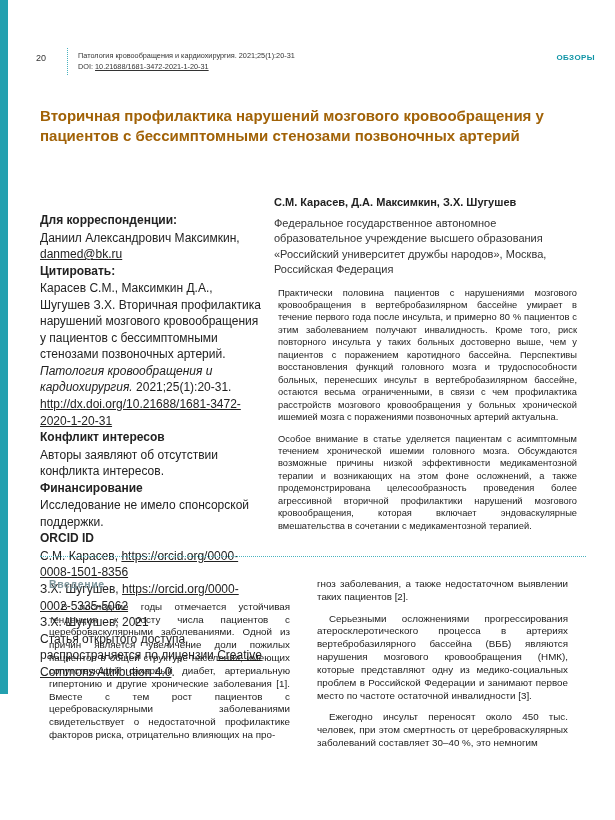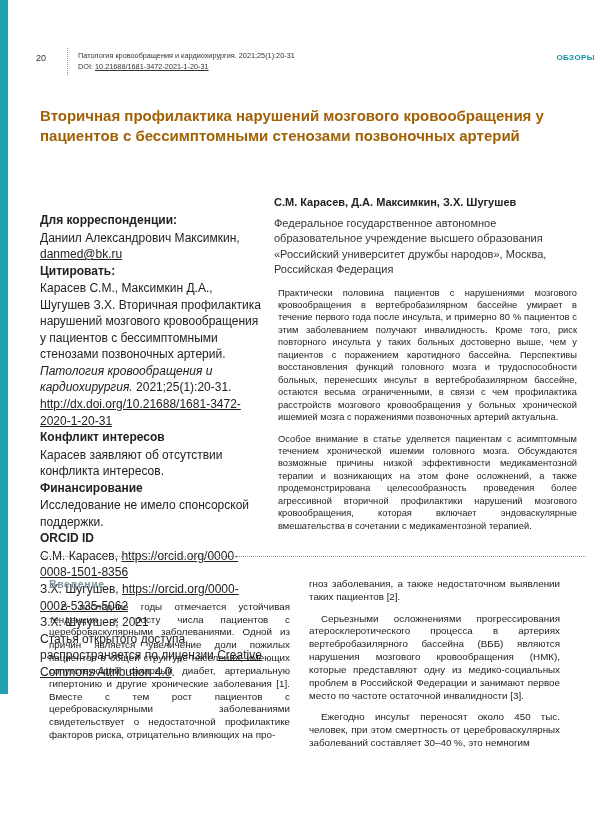--- a/index.html
+++ b/index.html
@@ -29,21 +29,21 @@
   .abs-authors{font-size:11px;font-weight:700;margin:0;}
   .abs-affil{font-size:11px;line-height:1.4;margin:8px 0 0 0;color:#333;}
   .abs-p{font-size:9.3px;line-height:1.34;text-align:justify;margin:9px 0 0 4px;}
   .kw{font-size:9.3px;line-height:1.34;text-align:justify;margin:7px 0 0 0;}
   .kw .kw-lbl{color:#0f94a6;font-weight:700;}
   
   .h-divider{position:absolute;left:40px;top:556px;width:546px;border-top:1px dotted #49b2bf;}
   
   .body-col{position:absolute;top:569px;font-size:9.8px;line-height:1.31;text-align:justify;color:#1c1c1c;}
   .body-col-left{left:40px;width:259px;}
-  .body-col-right{left:300px;width:269px;}
+  .body-col-right{left:308px;width:269px;}
   .intro-h{font-size:10.5px;font-weight:700;color:#7d959b;letter-spacing:.6px;margin:0 0 7px 0;text-align:left;}
   .body-col p{margin:9px;}
   .ind{text-indent:12px;}
 </style>
 </head>
 <body>
 
 <div id="page">
 
   <div class="edge-bar"></div>
@@ -60,21 +60,21 @@
 
   <div class="meta-col">
     <p class="lbl">Для корреспонденции:</p>
     <p><span>Даниил Александрович Максимкин, </span><span class="u">danmed@bk.ru</span></p>
 
 
     <p class="lbl mt11">Цитировать:</p>
     <p><span>Карасев С.М., Максимкин Д.А., Шугушев З.Х. Вторичная профилактика нарушений мозгового кровообращения у пациентов с бессимптомными стенозами позвоночных артерий. </span><span class="it">Патология кровообращения и кардиохирургия.</span><span> 2021;25(1):20-31. </span><span class="u">http://dx.doi.org/10.21688/1681-3472-2020-1-20-31</span></p>
 
     <p class="lbl mt11">Конфликт интересов</p>
-    <p>Карасев заявляют об отсутствии конфликта интересов.</p>
+    <p>Авторы заявляют об отсутствии конфликта интересов.</p>
 
     <p class="lbl mt8">Финансирование</p>
     <p>Исследование не имело спонсорской поддержки.</p>
 
     <p class="lbl mt8">ORCID ID</p>
     <p><span>С.М. Карасев, </span><span class="u">https://orcid.org/0000-0008-1501-8356</span></p>
     <p><span>З.Х. Шугушев, </span><span class="u">https://orcid.org/0000-0002-5335-5062</span></p>
 
     <p>З.Х. Шугушев, 2021</p>
     <p><span>Статья открытого доступа, распространяется по лицензии </span><span class="u">Creative Commons Attribution 4.0</span><span>.</span></p>

